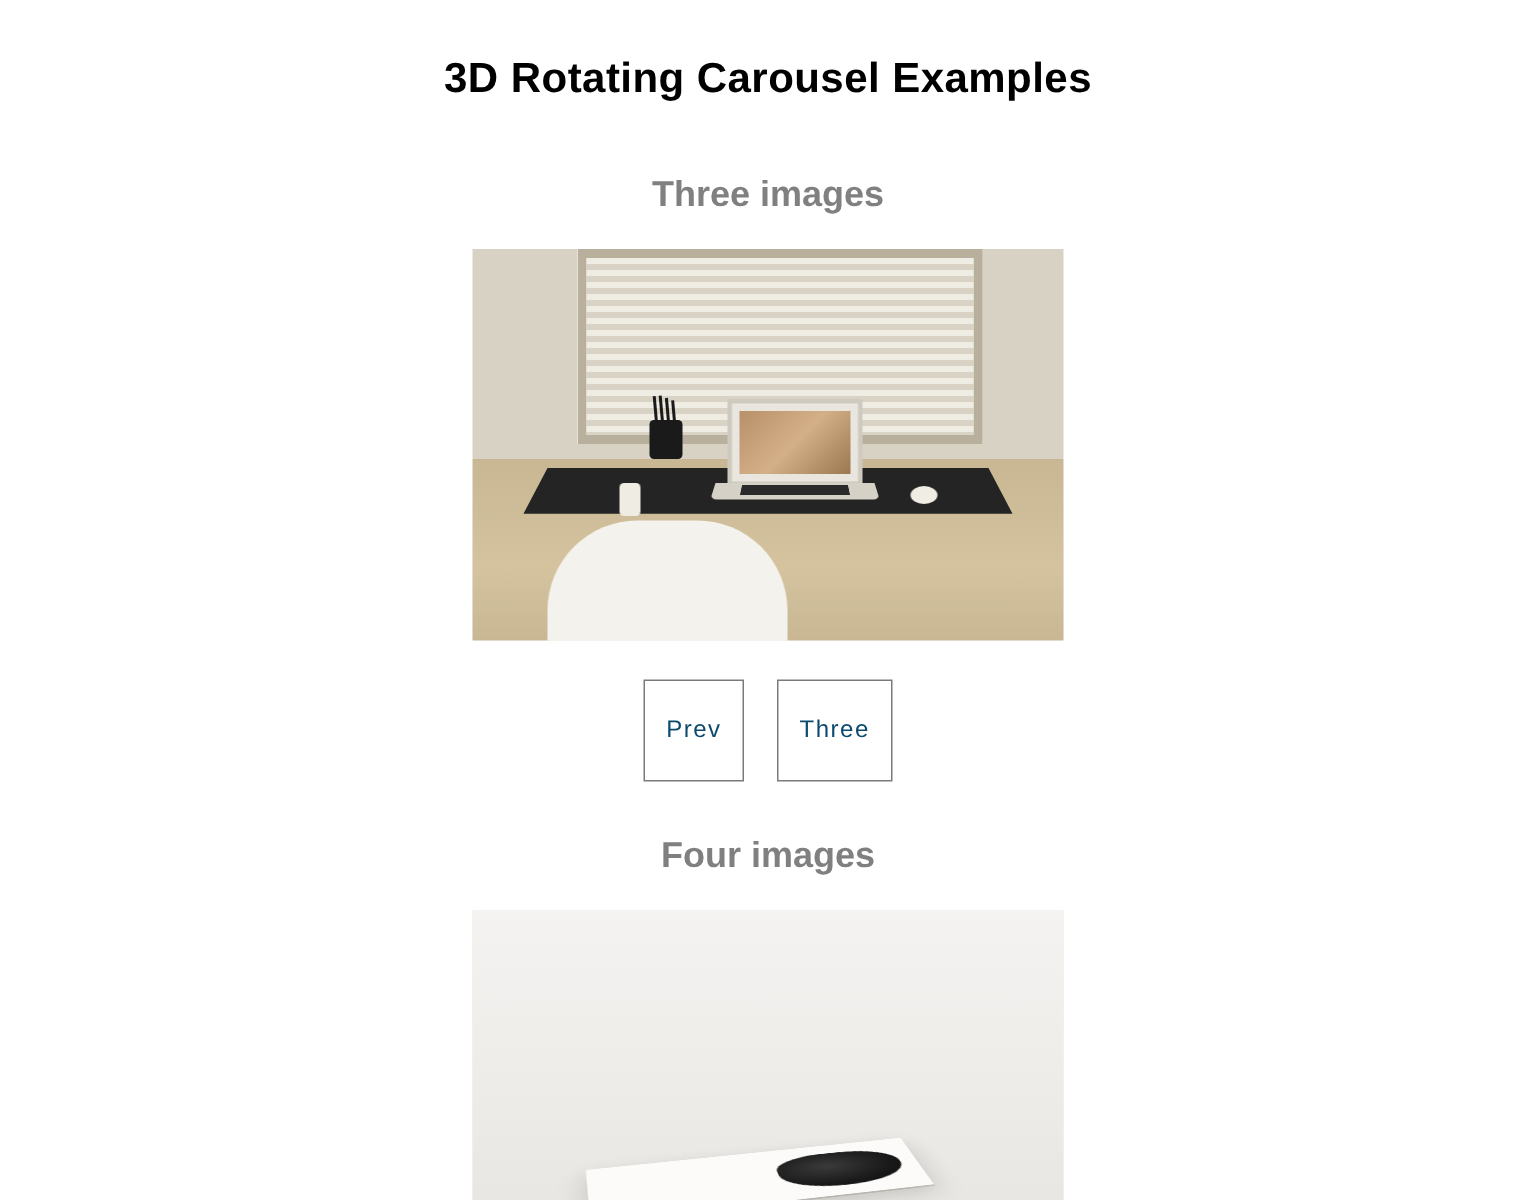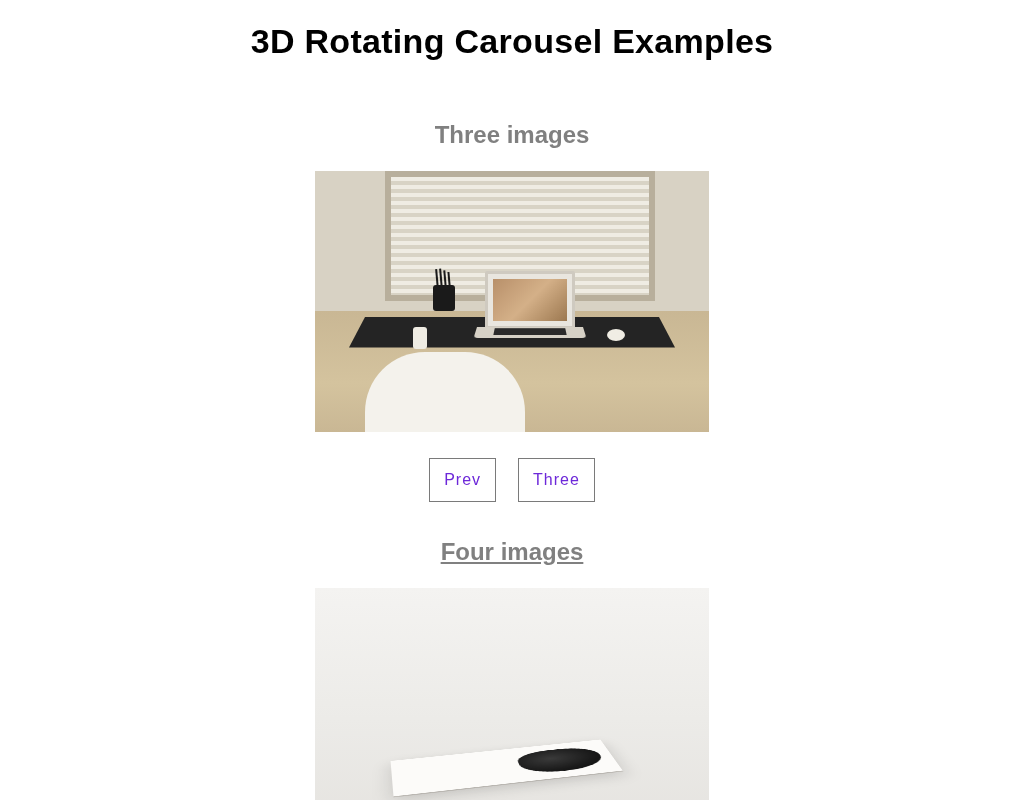--- a/index.html
+++ b/index.html
@@ -15,37 +15,36 @@
       height: 800px;
       overflow: hidden;
     }
     .container {
       width: 100%;
       display: flex;
       flex-direction: column;
       align-items: center;
     }
     h1 {
-      font-size: 34px;
+      font-size: 28px;
       font-weight: 700;
       text-align: center;
-      margin-top: 22px;
+      margin-top: 36px;
       letter-spacing: 0.3px;
     }
     h2 {
       font-size: 24px;
       font-weight: 700;
       text-align: center;
       color: #808080;
-      margin-top: 60px;
+      margin-top: 48px;
       margin-bottom: 22px;
     }
     h2.second {
       margin-top: 36px;
-      text-decoration: underline;
     }
     .carousel-frame {
       width: 394px;
       height: 261px;
       position: relative;
       background: #e8e4db;
       overflow: hidden;
     }
     
     .scene-desk {
@@ -188,25 +187,25 @@
     
     .controls {
       margin-top: 26px;
       display: flex;
       gap: 22px;
       justify-content: center;
     }
     button {
       background: #fff;
       border: 1.5px solid #7a7a7a;
-      color: #6d28d9;
+      color: #0c4a6e;
       font-family: inherit;
       font-size: 16px;
       letter-spacing: 1px;
-      padding: 12px 14px;
+      padding: 24px 14px;
       cursor: pointer;
     }
   </style>
 </head>
 <body>
 
 <div class="container">
 
   <h1>3D Rotating Carousel Examples</h1>
 

